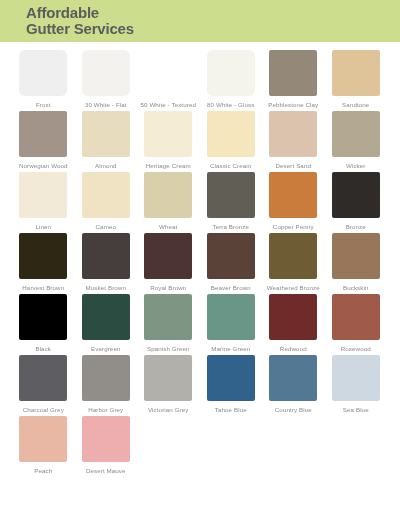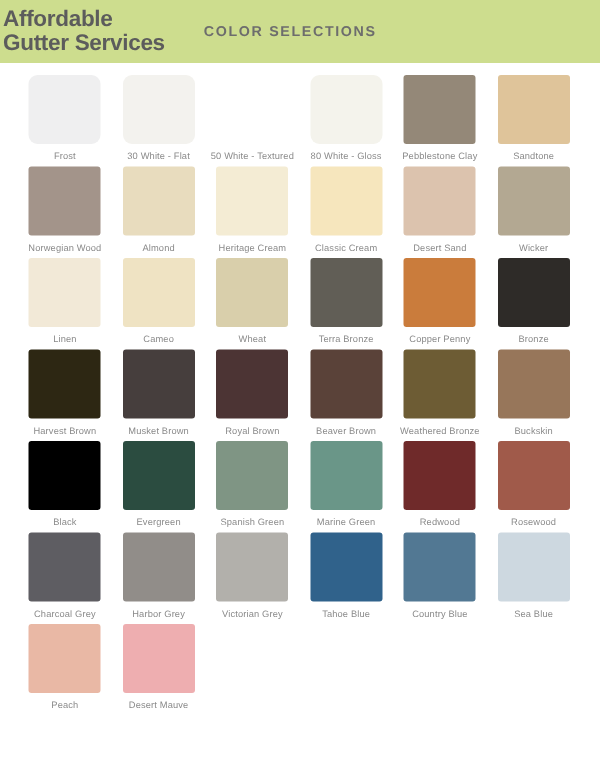--- a/index.html
+++ b/index.html
@@ -13,21 +13,21 @@
     font-family: "Liberation Sans", sans-serif;
     overflow: hidden;
   }
 
   
   .header {
     height: 42px;
     background: #cddd8e;
     display: flex;
     align-items: center;
-    padding-left: 2px;
+    padding-left: 26px;
     box-sizing: border-box;
   }
   .brand {
     font-size: 15px;
     line-height: 16px;
     font-weight: bold;
     color: #5c5c5c;
     letter-spacing: -0.2px;
     white-space: pre-line;
   }
@@ -71,21 +71,20 @@
     white-space: nowrap;
     letter-spacing: 0.1px;
   }
 </style>
 </head>
 <body>
 
 <div class="header" style="background: rgb(205, 221, 142);">
   <div class="brand" style="color: rgb(92, 92, 92);">Affordable
 Gutter Services</div>
-  <div class="header-title">COLOR SELECTIONS</div>
 </div>
 
 <div class="grid">
     <div class="row">
       <div class="cell">
         <div class="chip soft" style="background: rgb(239, 239, 240);"></div>
         <div class="caption">Frost</div>
       </div>
       <div class="cell">
         <div class="chip soft" style="background: rgb(243, 242, 238);"></div>

